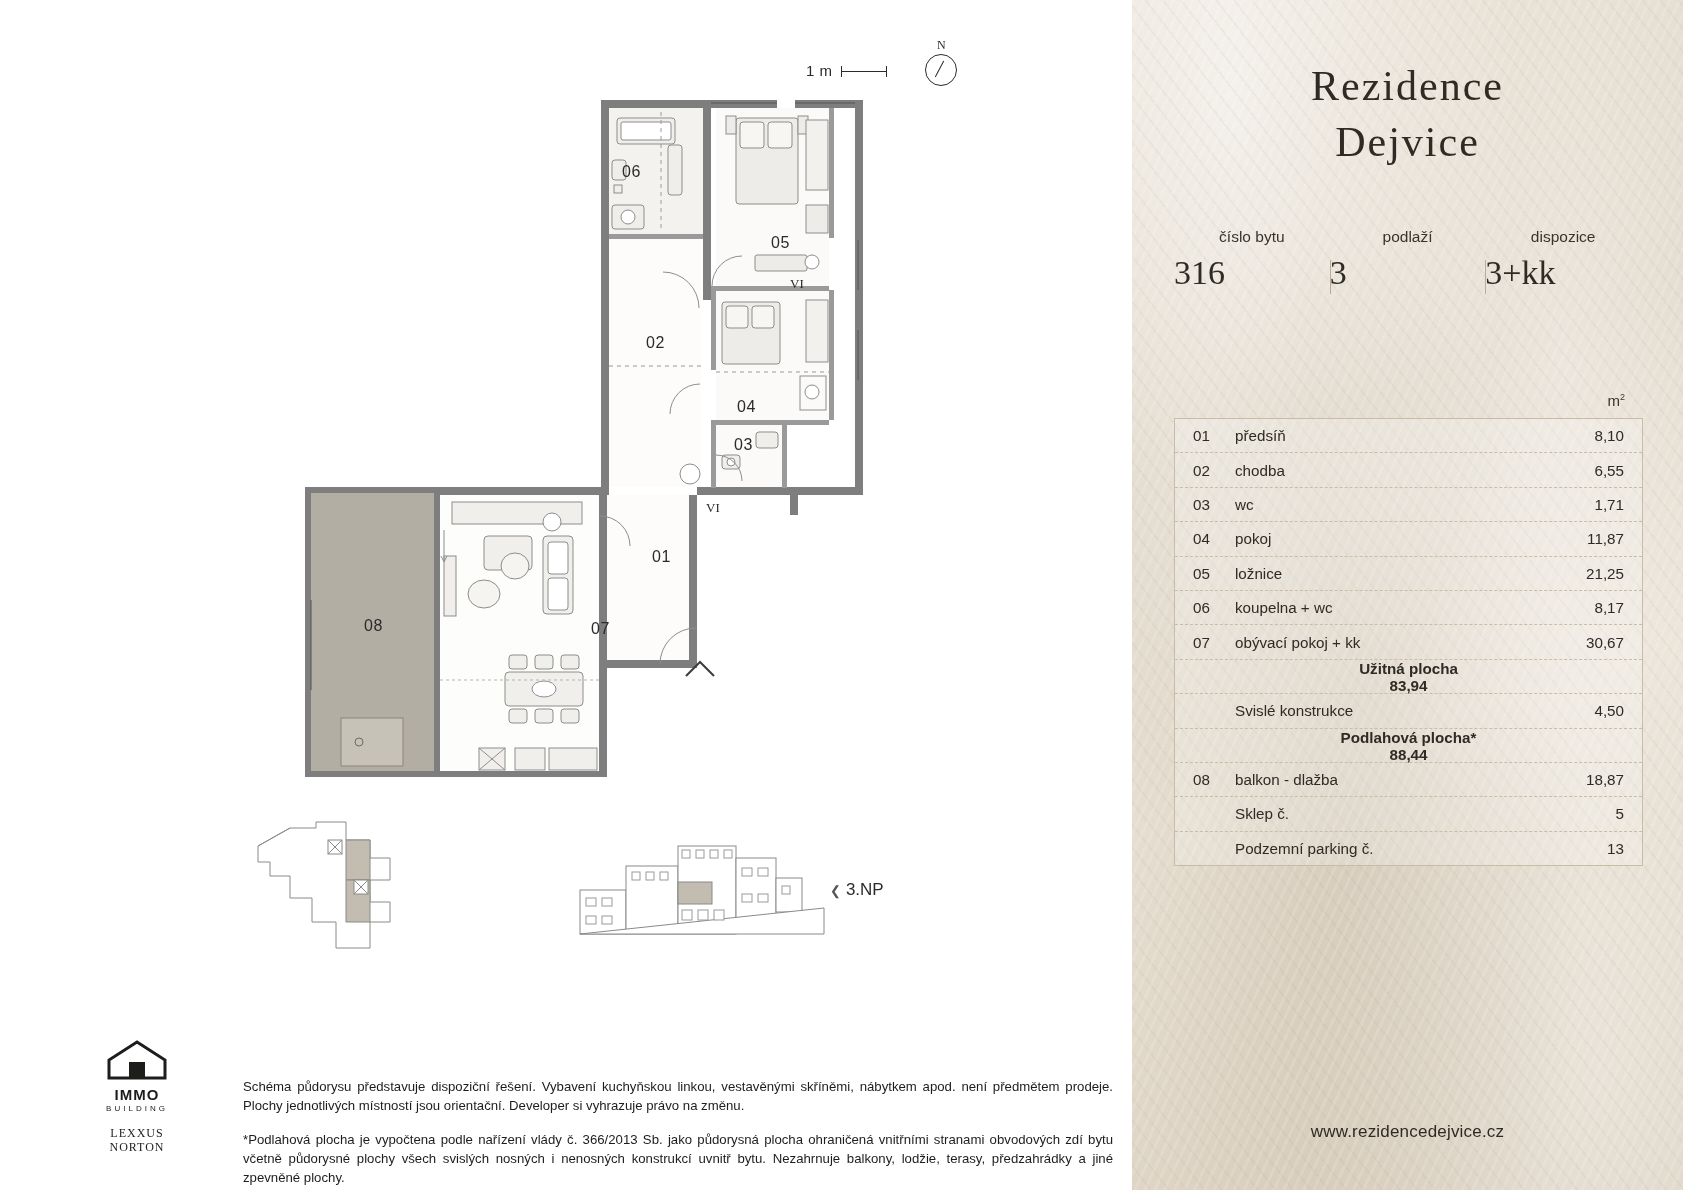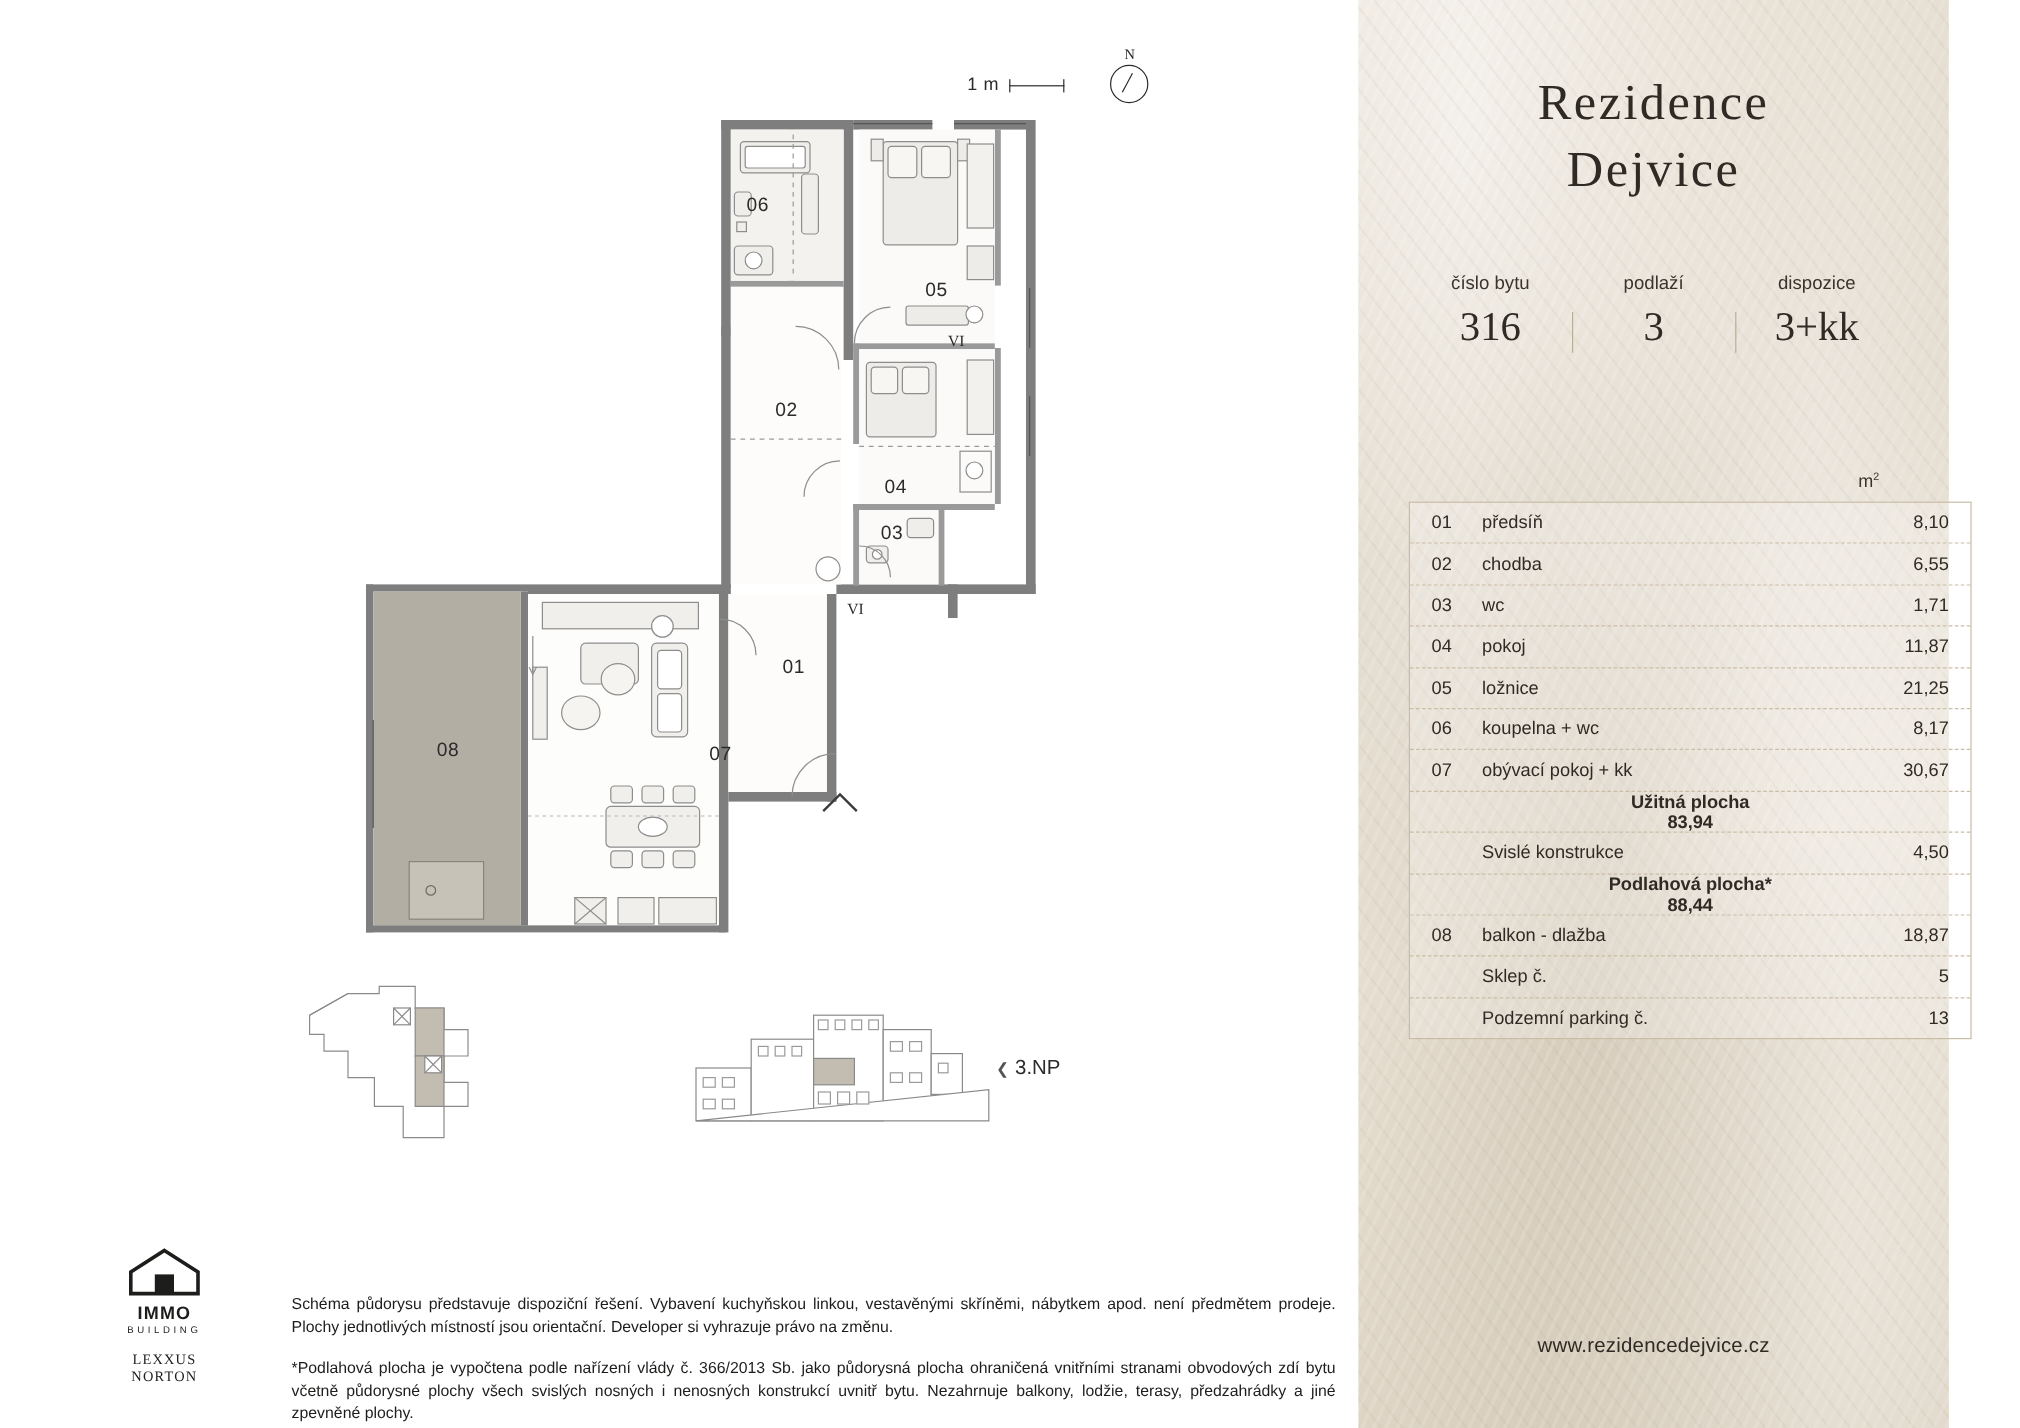--- a/index.html
+++ b/index.html
@@ -44,21 +44,21 @@
   .logos{position:absolute;left:62px;top:1038px;width:150px;text-align:center;color:#1d1d1b;}
   .logos .immo{font-size:15px;font-weight:bold;letter-spacing:1px;}
   .logos .immosub{font-size:8px;letter-spacing:3px;margin-top:1px;}
   .logos .lexx{margin-top:14px;font-size:12px;letter-spacing:1px;font-family:"Liberation Serif",serif;line-height:1.15;}
 
   
   .disc{position:absolute;left:243px;top:1062px;width:870px;font-size:13.2px;line-height:1.42;color:#1d1d1b;text-align:justify;}
   .disc p{margin:16px 0 2px 0;}
 
   
-  .right{position:relative;width:492px;height:1190px;
+  .right{position:relative;width:551px;height:1190px;
     background:
       radial-gradient(ellipse at 18% 8%, rgba(255,255,255,.55), rgba(255,255,255,0) 45%),
       radial-gradient(ellipse at 78% 30%, rgba(255,255,255,.40), rgba(255,255,255,0) 42%),
       radial-gradient(ellipse at 40% 72%, rgba(190,176,156,.35), rgba(255,255,255,0) 50%),
       radial-gradient(ellipse at 85% 90%, rgba(255,255,255,.35), rgba(255,255,255,0) 45%),
       linear-gradient(160deg,#e9e2d6 0%,#ded5c6 35%,#e7dfd2 60%,#d9cfbe 100%);
   }
   .right:before{
     content:"";position:absolute;inset:0;
     background:
@@ -67,37 +67,37 @@
     opacity:.8;pointer-events:none;
   }
   .brand{position:absolute;left:0;right:0;top:62px;text-align:center;font-family:"Liberation Serif",serif;color:#2f2a24;}
   .brand .l1{font-size:42px;letter-spacing:2px;}
   .brand .l2{font-size:42px;letter-spacing:2px;margin-top:8px;}
 
   .meta{position:absolute;left:42px;right:42px;top:228px;}
   .meta .hdr{display:flex;font-size:15.5px;color:#3a342c;}
   .meta .hdr div{flex:1;text-align:center;}
   .meta .vals{display:flex;margin-top:8px;position:relative;}
-  .meta .vals div{flex:1;text-align:center;font-family:"Liberation Serif",serif;font-size:34px;color:#2f2a24;}
+  .meta .vals div{flex:1;font-family:"Liberation Serif",serif;font-size:34px;color:#2f2a24;}
   .meta .vals .sep{position:absolute;top:6px;width:1px;height:34px;background:#b8ad99;flex:none;}
   .meta .vals .sep1{left:33.3%;}
   .meta .vals .sep2{left:66.6%;}
 
   .m2{position:absolute;right:58px;top:392px;font-size:15px;color:#3a342c;}
   .m2 sup{font-size:9px;}
 
   .tablewrap{position:absolute;left:42px;top:418px;width:467px;border:1px solid #c8bca5;background:rgba(255,255,255,.22);}
   .trow{display:flex;align-items:center;height:33.4px;padding:0 18px;border-bottom:1px dashed #c9bda6;font-size:15.2px;color:#2f2a24;}
   .trow:last-child{border-bottom:none;justify-content:flex-end;}
   .trow .num{width:42px;flex:none;}
   .trow .nm{flex:1;}
   .trow .val{flex:none;text-align:right;}
   .trow.bold{font-weight:bold;flex-direction:column;}
 
-  .site{position:absolute;left:0;right:0;bottom:58px;text-align:center;font-size:17px;color:#2f2a24;letter-spacing:.2px;}
+  .site{position:absolute;left:0;right:0;bottom:48px;text-align:center;font-size:17px;color:#2f2a24;letter-spacing:.2px;}
 </style>
 </head>
 <body>
 
 <div class="page">
 
   <div class="left">
 
     <div class="scalebar">
       <span class="lbl">1 m</span>

